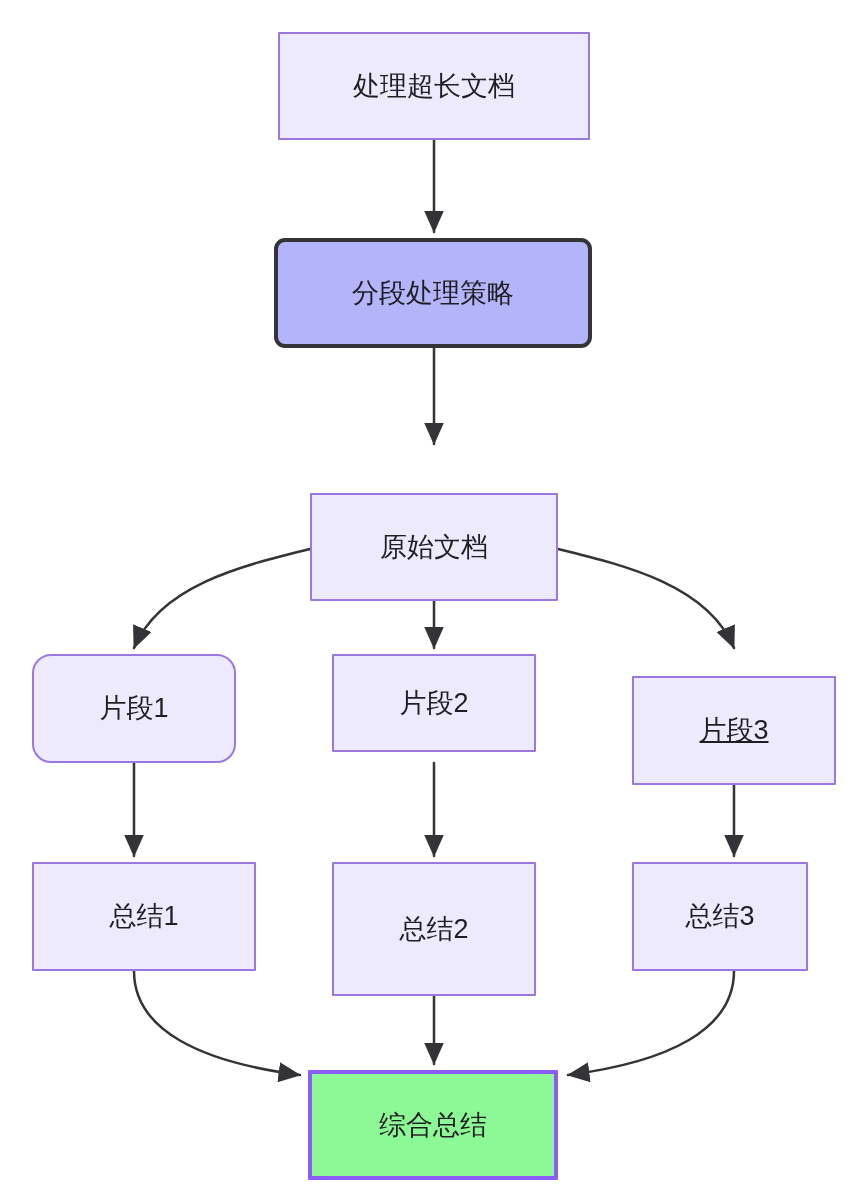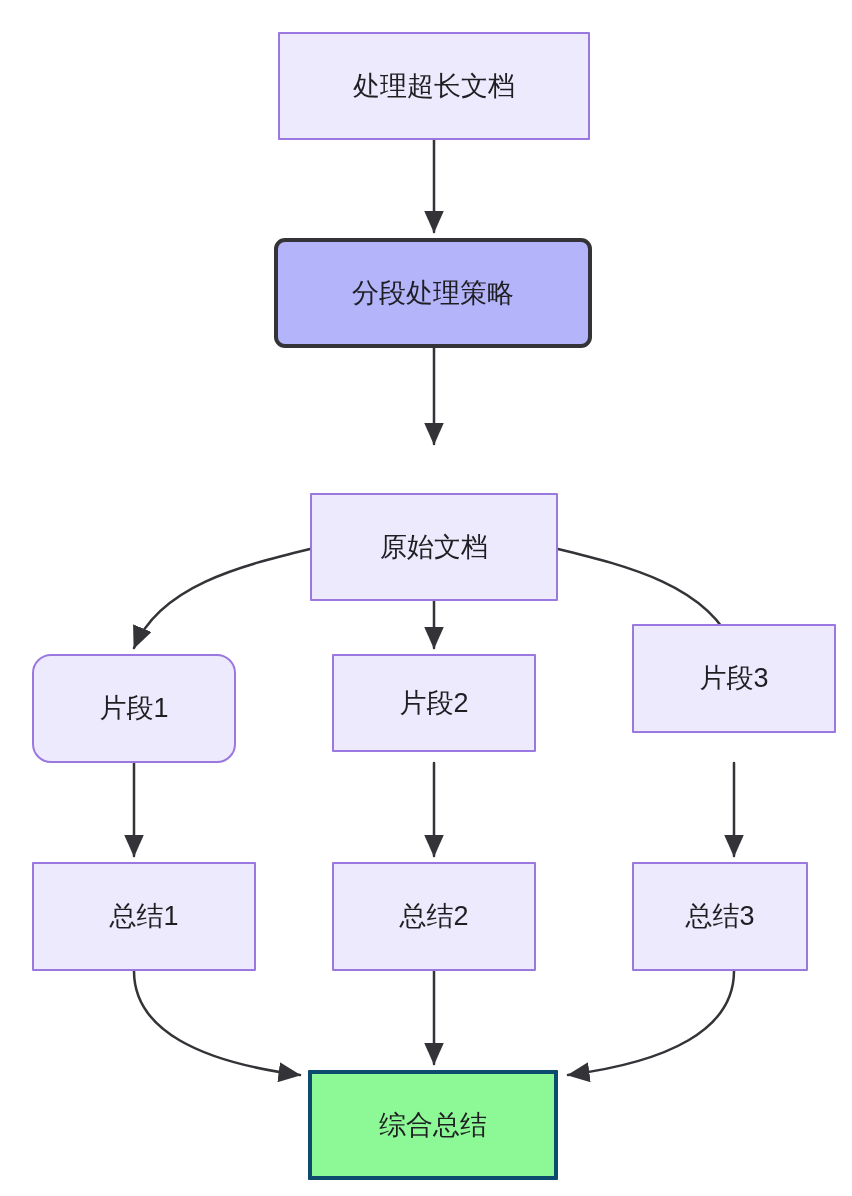--- a/index.html
+++ b/index.html
@@ -52,21 +52,21 @@
   
   .node.style-highlight {
     background: #B4B4FB;
     border: 4px solid #333338;
     border-radius: 11px;
     font-size: 27px;
   }
   
   .node.style-result {
     background: #8DF996;
-    border: 4px solid #0c4a6e;
+    border: 4px solid #8b5cf6;
     border-radius: 1px;
     font-size: 27px;
   }
 </style>
 </head>
 <body>
 
 <div id="diagram-root">
 
   <svg class="edge-layer" width="852" height="1196" viewBox="0 0 852 1196" xmlns="http://www.w3.org/2000/svg">
@@ -99,27 +99,27 @@
       </div>
       <div class="node style-light" style="left: 310px; top: 450px; width: 248px; height: 108px; margin-top: 43px;">
         <span class="node-label">原始文档</span>
       </div>
       <div class="node style-light" style="left: 32px; top: 654px; width: 204px; height: 109px; border-radius: 19px;">
         <span class="node-label">片段1</span>
       </div>
       <div class="node style-light" style="left: 332px; top: 654px; width: 204px; height: 98px;">
         <span class="node-label">片段2</span>
       </div>
-      <div class="node style-light" style="left: 632px; top: 624px; width: 204px; height: 109px;">
+      <div class="node style-light" style="left: 632px; top: 676px; width: 204px; height: 109px; text-decoration: underline;">
         <span class="node-label">片段3</span>
       </div>
       <div class="node style-light" style="left: 32px; top: 862px; width: 224px; height: 109px;">
         <span class="node-label">总结1</span>
       </div>
-      <div class="node style-light" style="left: 332px; top: 862px; width: 204px; height: 109px;">
+      <div class="node style-light" style="left: 332px; top: 862px; width: 204px; height: 134px;">
         <span class="node-label">总结2</span>
       </div>
       <div class="node style-light" style="left: 632px; top: 862px; width: 176px; height: 109px;">
         <span class="node-label">总结3</span>
       </div>
       <div class="node style-result" style="left: 308px; top: 1070px; width: 250px; height: 110px;">
         <span class="node-label">综合总结</span>
       </div>
     </div>
 

